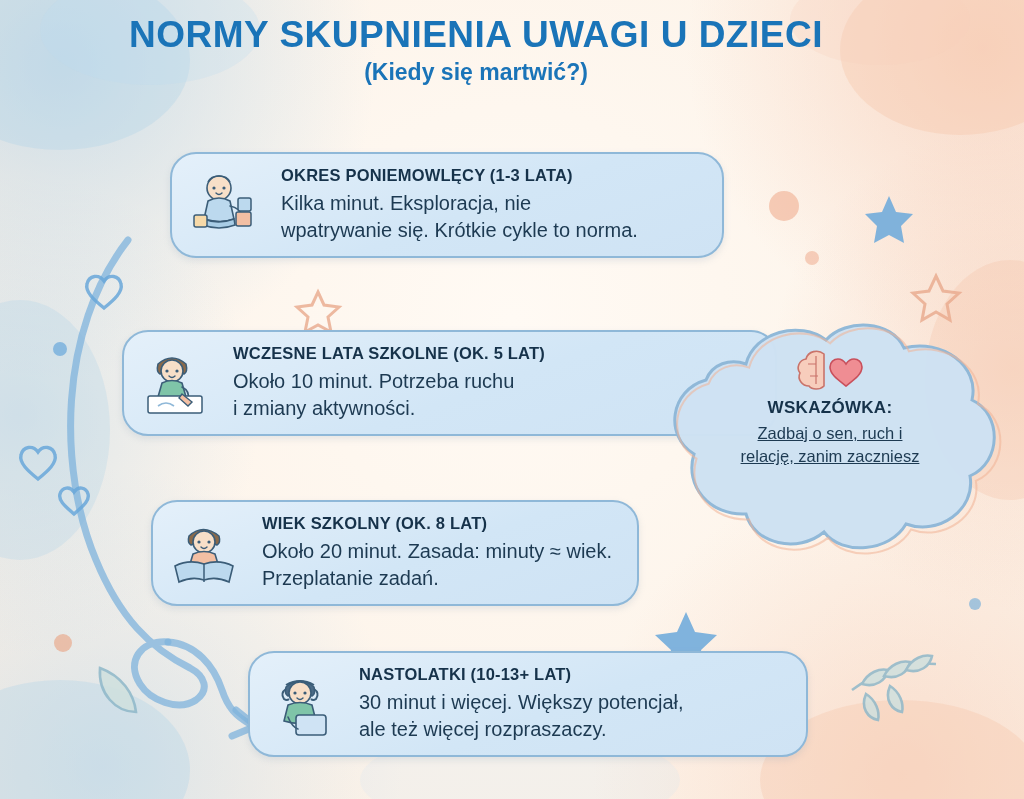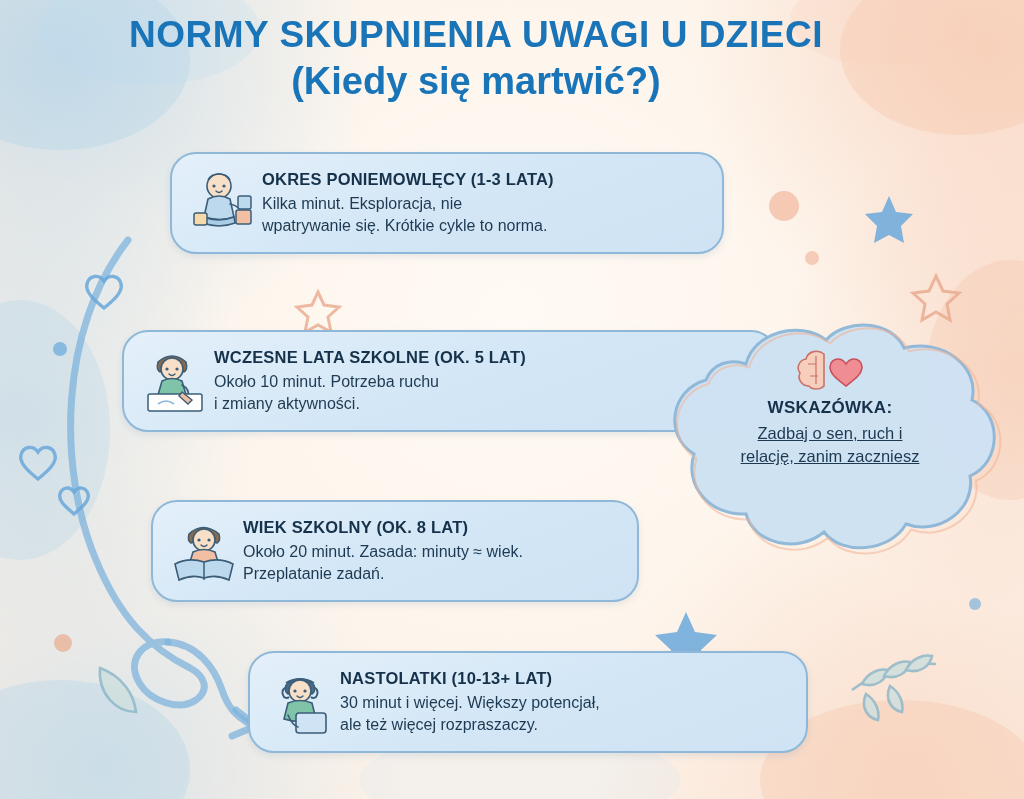--- a/index.html
+++ b/index.html
@@ -46,33 +46,33 @@
   }
   .title-main {
     font-size: 37px;
     font-weight: bold;
     letter-spacing: 0.5px;
     color: #1a74b8;
     line-height: 1.12;
     margin: 0;
   }
   .title-sub {
-    font-size: 38px;
+    font-size: 23px;
     font-weight: bold;
     color: #1a74b8;
     line-height: 1.2;
     margin: 4px 0 0 0;
   }
 
   
   .card {
     position: absolute;
     display: flex;
     align-items: center;
-    gap: 2px;
+    gap: 21px;
     box-sizing: border-box;
     padding: 12px 20px 12px 14px;
     border-radius: 26px;
     border: 2px solid #8fb8d8;
     background: linear-gradient(160deg, #e4f0fa 0%, #d2e6f6 55%, #cfe3f4 100%);
     box-shadow: 0 3px 7px rgba(120,150,175,0.18);
   }
   .card-icon {
     flex: 0 0 auto;
     width: 74px;
@@ -84,21 +84,21 @@
   }
   .card-title {
     font-size: 16.5px;
     font-weight: bold;
     color: #16324a;
     letter-spacing: 0.2px;
     margin: 0 0 4px 0;
     line-height: 1.2;
   }
   .card-body {
-    font-size: 16px;
+    font-size: 20px;
     color: #1d3a52;
     line-height: 1.35;
     margin: 0;
   }
 
   #card-1 { top: 152px; left: 170px; width: 554px; }
   #card-2 { top: 330px; left: 122px; width: 655px; }
   #card-3 { top: 500px; left: 125px; width: 488px; margin-left: 26px; }
   #card-4 { top: 651px; left: 248px; width: 560px; }
 

